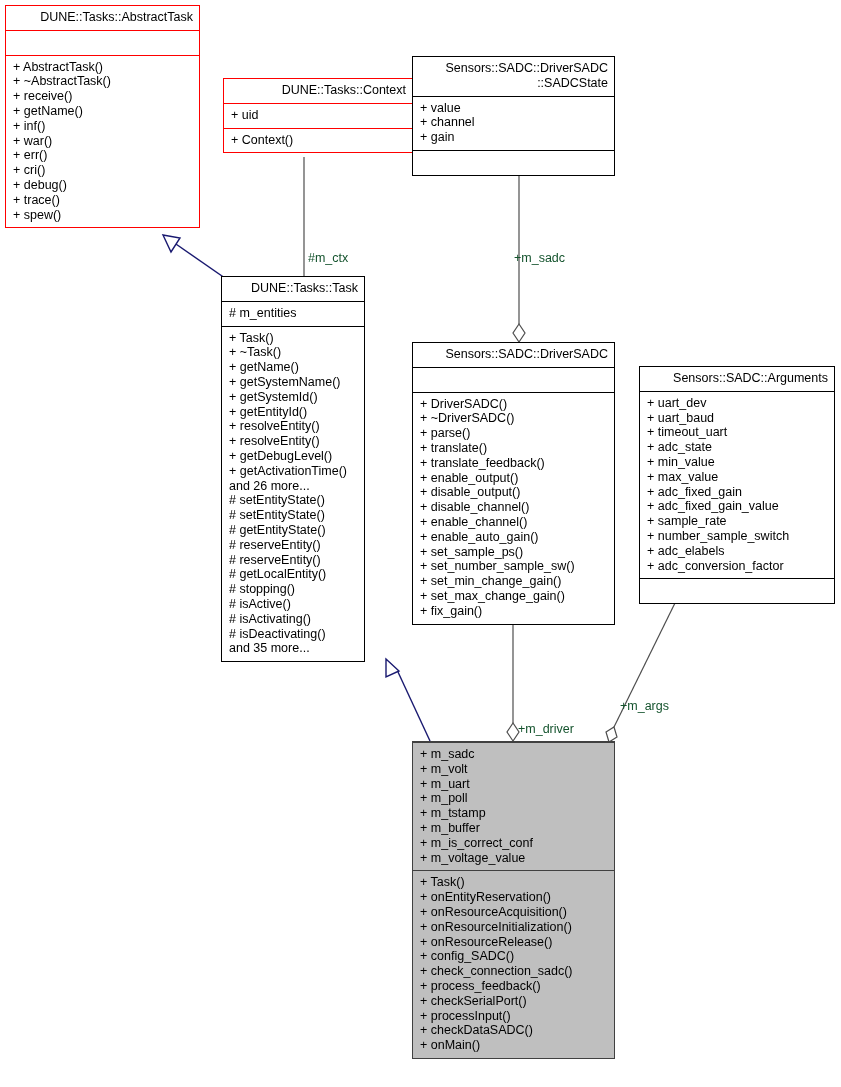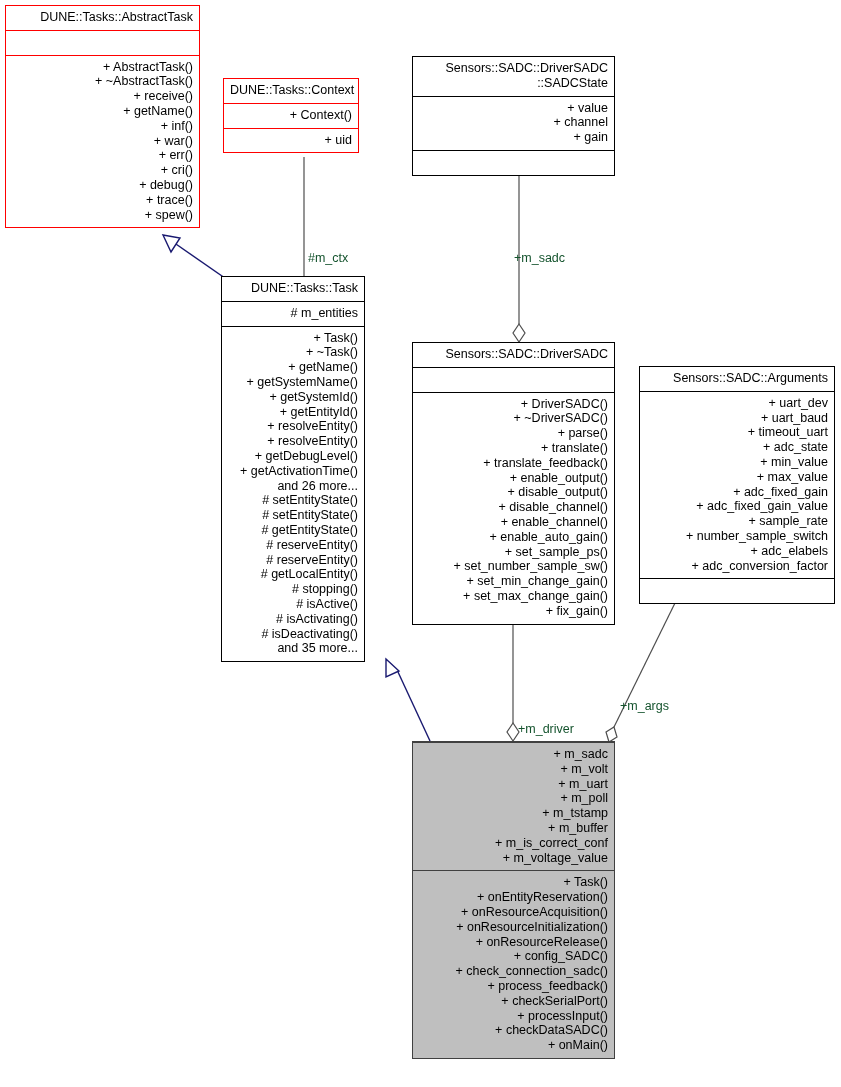--- a/index.html
+++ b/index.html
@@ -44,21 +44,20 @@
     border-color: #404040;
   }
   .node .title {
     text-align: right;
     padding: 4px 6px 5px 6px;
     white-space: pre-line;
   }
   .node .compartment {
     border-top: 1px solid #000000;
     padding: 4px 6px 5px 7px;
-    text-align: right;
   }
   .node.red .compartment {
     border-top-color: #ff0000;
   }
   .node.filled .compartment {
     border-top-color: #404040;
   }
   .node .compartment.empty {
     min-height: 14px;
   }
@@ -124,27 +123,27 @@
       <div class="row">+ inf()</div>
       <div class="row">+ war()</div>
       <div class="row">+ err()</div>
       <div class="row">+ cri()</div>
       <div class="row">+ debug()</div>
       <div class="row">+ trace()</div>
       <div class="row">+ spew()</div>
     </div>
   </div>
 
-  <div class="node red" style="left:223px; top:78px; width:136px;">
+  <div class="node red" style="left:223px; top:78px; width:190px;">
     <div class="title">DUNE::Tasks::Context</div>
     <div class="compartment">
+      <div class="row">+ uid</div>
+    </div>
+    <div class="compartment">
       <div class="row">+ Context()</div>
-    </div>
-    <div class="compartment">
-      <div class="row">+ uid</div>
     </div>
   </div>
 
   <div class="node" style="left:412px; top:56px; width:203px;">
     <div class="title">Sensors::SADC::DriverSADC
 ::SADCState</div>
     <div class="compartment">
       <div class="row">+ value</div>
       <div class="row">+ channel</div>
       <div class="row">+ gain</div>

